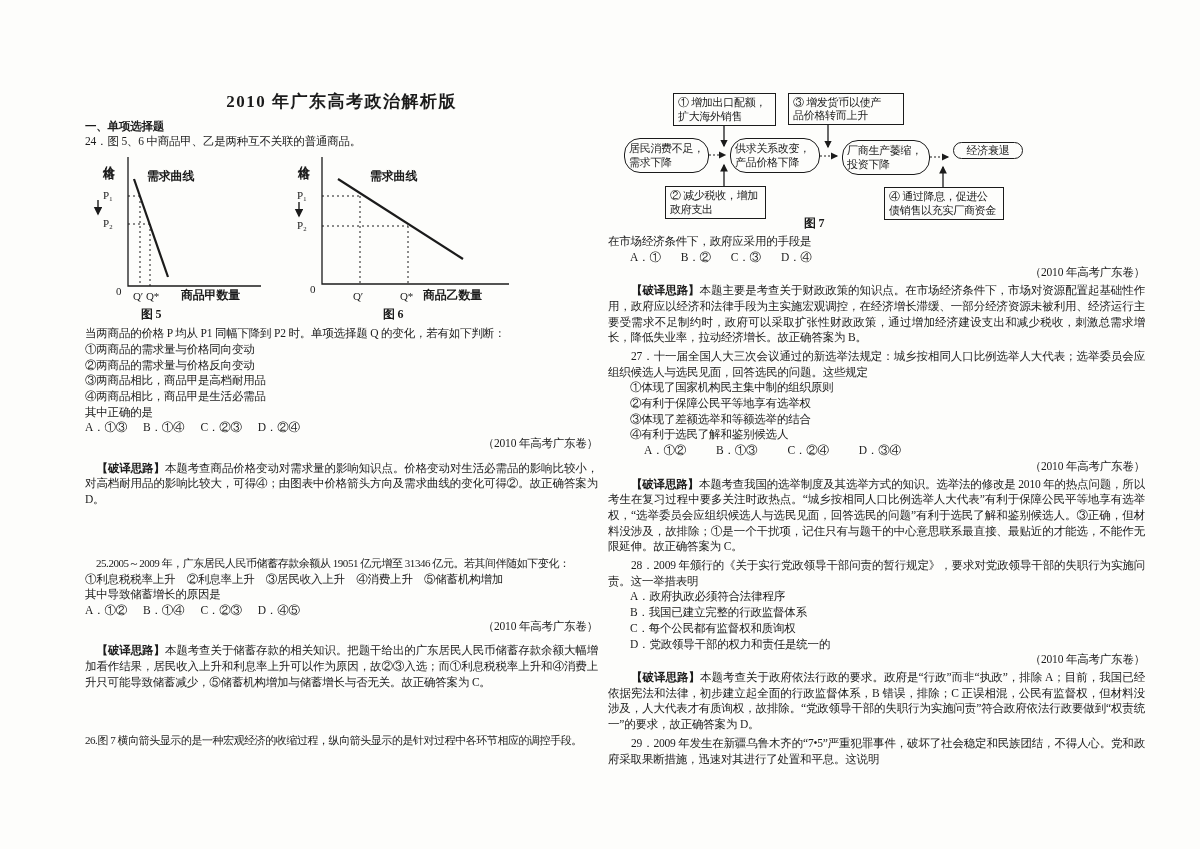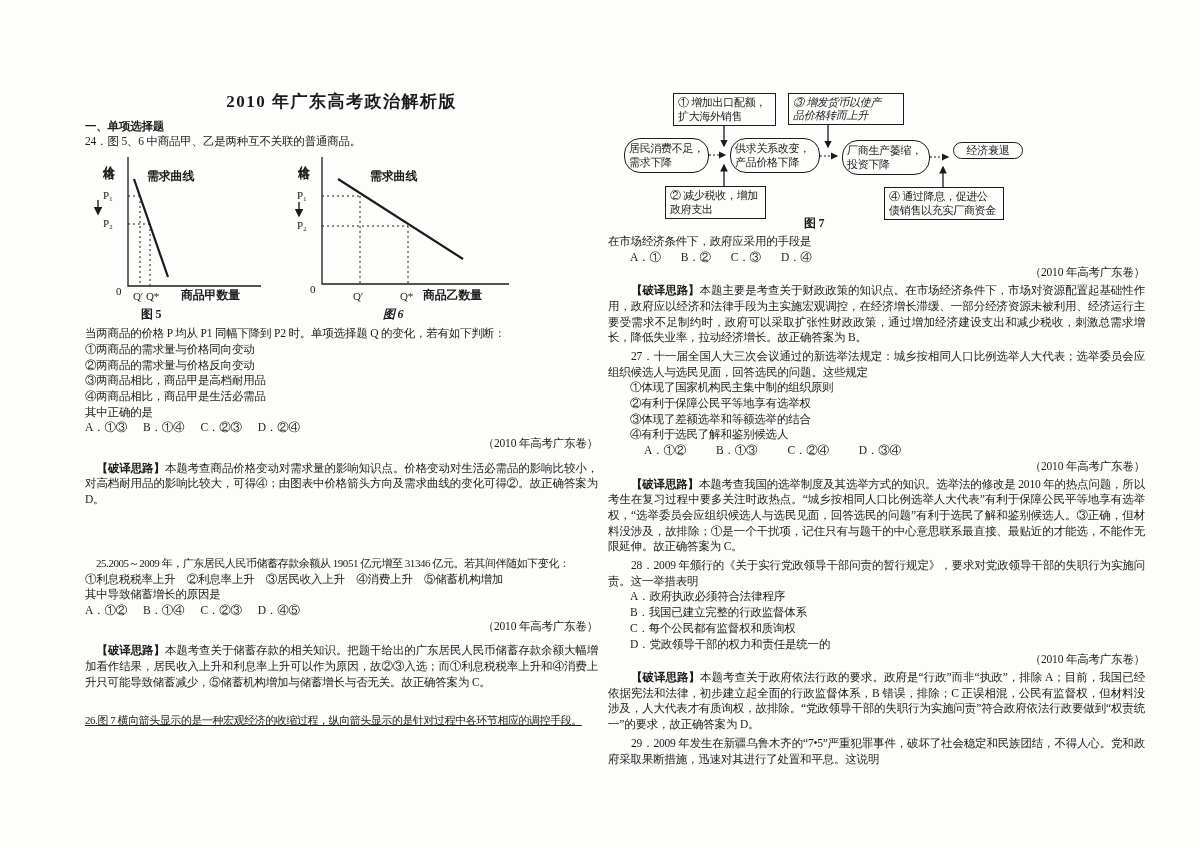--- a/index.html
+++ b/index.html
@@ -95,21 +95,21 @@
         <line x1="9" y1="48" x2="9" y2="62" stroke="#1b1b1b" stroke-width="1.4" marker-end="url(#f6ah)"></line>
       </svg>
       <div class="flabel cjk ylab" style="left:8px;top:2px;">价格</div>
       <div class="flabel cjk" style="left:80px;top:16px;">需求曲线</div>
       <div class="flabel" style="left:7px;top:35px;">P₁</div>
       <div class="flabel" style="left:7px;top:65px;">P₂</div>
       <div class="flabel" style="left:20px;top:129px;">0</div>
       <div class="flabel" style="left:63px;top:136px;">Q′</div>
       <div class="flabel" style="left:110px;top:136px;">Q*</div>
       <div class="flabel cjk" style="left:133px;top:135px;">商品乙数量</div>
-      <div class="figcap" style="left:93px;top:153px;font-style:italic;">图 6</div>
+      <div class="figcap" style="left:93px;top:153px;">图 6</div>
     </div>
   </div>
 
   <p class="line just">当两商品的价格 P 均从 P1 同幅下降到 P2 时。单项选择题 Q 的变化，若有如下判断：</p>
   <div>
     <p class="line">①两商品的需求量与价格同向变动</p>
     <p class="line">②两商品的需求量与价格反向变动</p>
     <p class="line">③两商品相比，商品甲是高档耐用品</p>
     <p class="line">④两商品相比，商品甲是生活必需品</p>
   </div>
@@ -130,21 +130,21 @@
   <div class="opts g28">
     <span>A．①②</span>
     <span>B．①④</span>
     <span>C．②③</span>
     <span>D．④⑤</span>
   </div>
   <p class="src">（2010 年高考广东卷）</p>
 
   <p class="line just indent1 anal" style="margin-top:9px;"><span class="b">【破译思路】</span><span>本题考查关于储蓄存款的相关知识。把题干给出的广东居民人民币储蓄存款余额大幅增加看作结果，居民收入上升和利息率上升可以作为原因，故②③入选；而①利息税税率上升和④消费上升只可能导致储蓄减少，⑤储蓄机构增加与储蓄增长与否无关。故正确答案为 C。</span></p>
 
-  <p class="line nowrap" style="margin-top:23px;text-decoration:underline;">26.图 7 横向箭头显示的是一种宏观经济的收缩过程，纵向箭头显示的是针对过程中各环节相应的调控手段。</p>
+  <p class="line nowrap" style="margin-top:43px;">26.图 7 横向箭头显示的是一种宏观经济的收缩过程，纵向箭头显示的是针对过程中各环节相应的调控手段。</p>
 </div>
 
 <div class="col col-right">
 
   <div class="fc">
     <svg width="527" height="144">
       <defs>
         <marker id="fcah" markerWidth="7" markerHeight="7" refX="5" refY="3" orient="auto">
           <path d="M0,0 L6,3 L0,6 z" fill="#1b1b1b"></path>
         </marker>
@@ -152,21 +152,21 @@
       <line x1="101" y1="67" x2="117" y2="67" stroke="#1b1b1b" stroke-width="1.2" stroke-dasharray="2,2" marker-end="url(#fcah)"></line>
       <line x1="212" y1="68" x2="229" y2="68" stroke="#1b1b1b" stroke-width="1.2" stroke-dasharray="2,2" marker-end="url(#fcah)"></line>
       <line x1="322" y1="69" x2="340" y2="69" stroke="#1b1b1b" stroke-width="1.2" stroke-dasharray="2,2" marker-end="url(#fcah)"></line>
       <line x1="116" y1="38" x2="116" y2="58" stroke="#1b1b1b" stroke-width="1.3" marker-end="url(#fcah)"></line>
       <line x1="116" y1="98" x2="116" y2="77" stroke="#1b1b1b" stroke-width="1.3" marker-end="url(#fcah)"></line>
       <line x1="220" y1="37" x2="220" y2="59" stroke="#1b1b1b" stroke-width="1.3" marker-end="url(#fcah)"></line>
       <line x1="335" y1="99" x2="335" y2="79" stroke="#1b1b1b" stroke-width="1.3" marker-end="url(#fcah)"></line>
     </svg>
     <div class="fc-box fc-rect" style="left:65px;top:5px;width:103px;height:33px;">① 增加出口配额，
 扩大海外销售</div>
-    <div class="fc-box fc-rect" style="left:180px;top:5px;width:116px;height:32px;font-style:italic;">③ 增发货币以使产
+    <div class="fc-box fc-rect" style="left:180px;top:5px;width:116px;height:32px;">③ 增发货币以使产
 品价格转而上升</div>
     <div class="fc-box fc-oval" style="left:16px;top:50px;width:85px;height:35px;">居民消费不足，
 需求下降</div>
     <div class="fc-box fc-oval" style="left:122px;top:50px;width:90px;height:35px;">供求关系改变，
 产品价格下降</div>
     <div class="fc-box fc-oval" style="left:234px;top:52px;width:88px;height:35px;">厂商生产萎缩，
 投资下降</div>
     <div class="fc-box fc-oval" style="left:345px;top:54px;width:70px;height:17px;justify-content:center;">经济衰退</div>
     <div class="fc-box fc-rect" style="left:57px;top:98px;width:101px;height:33px;">② 减少税收，增加
 政府支出</div>

